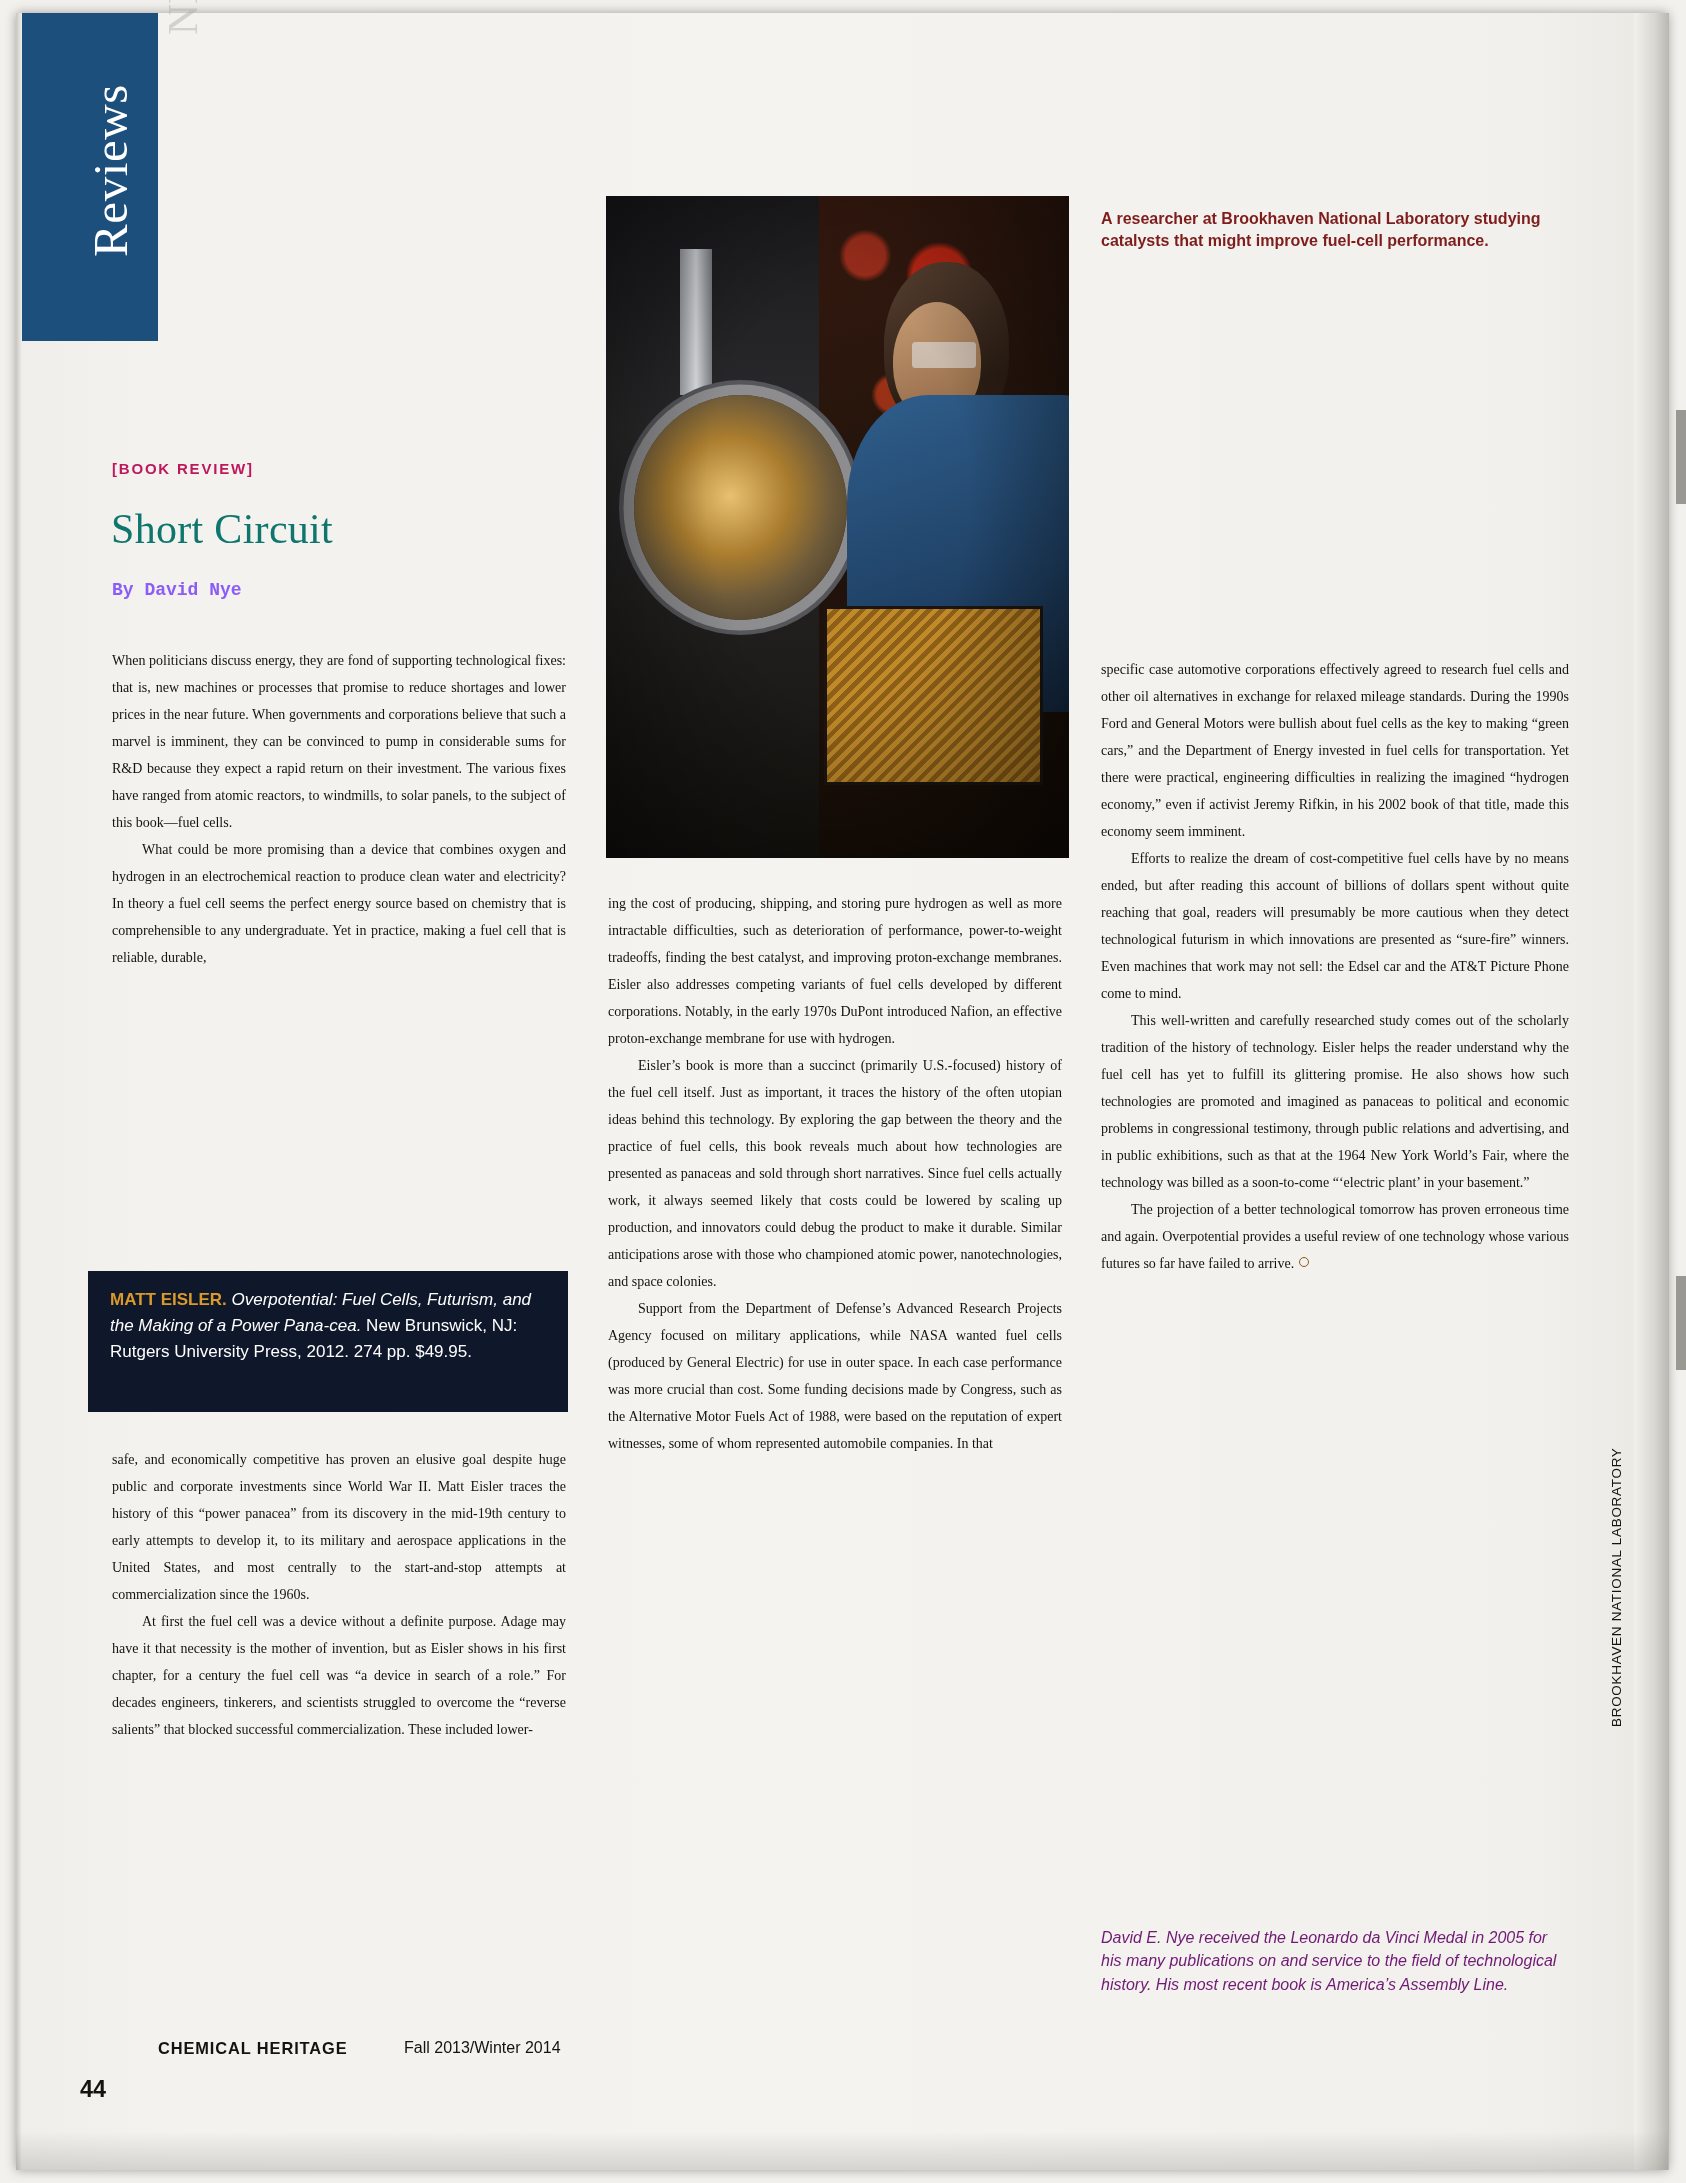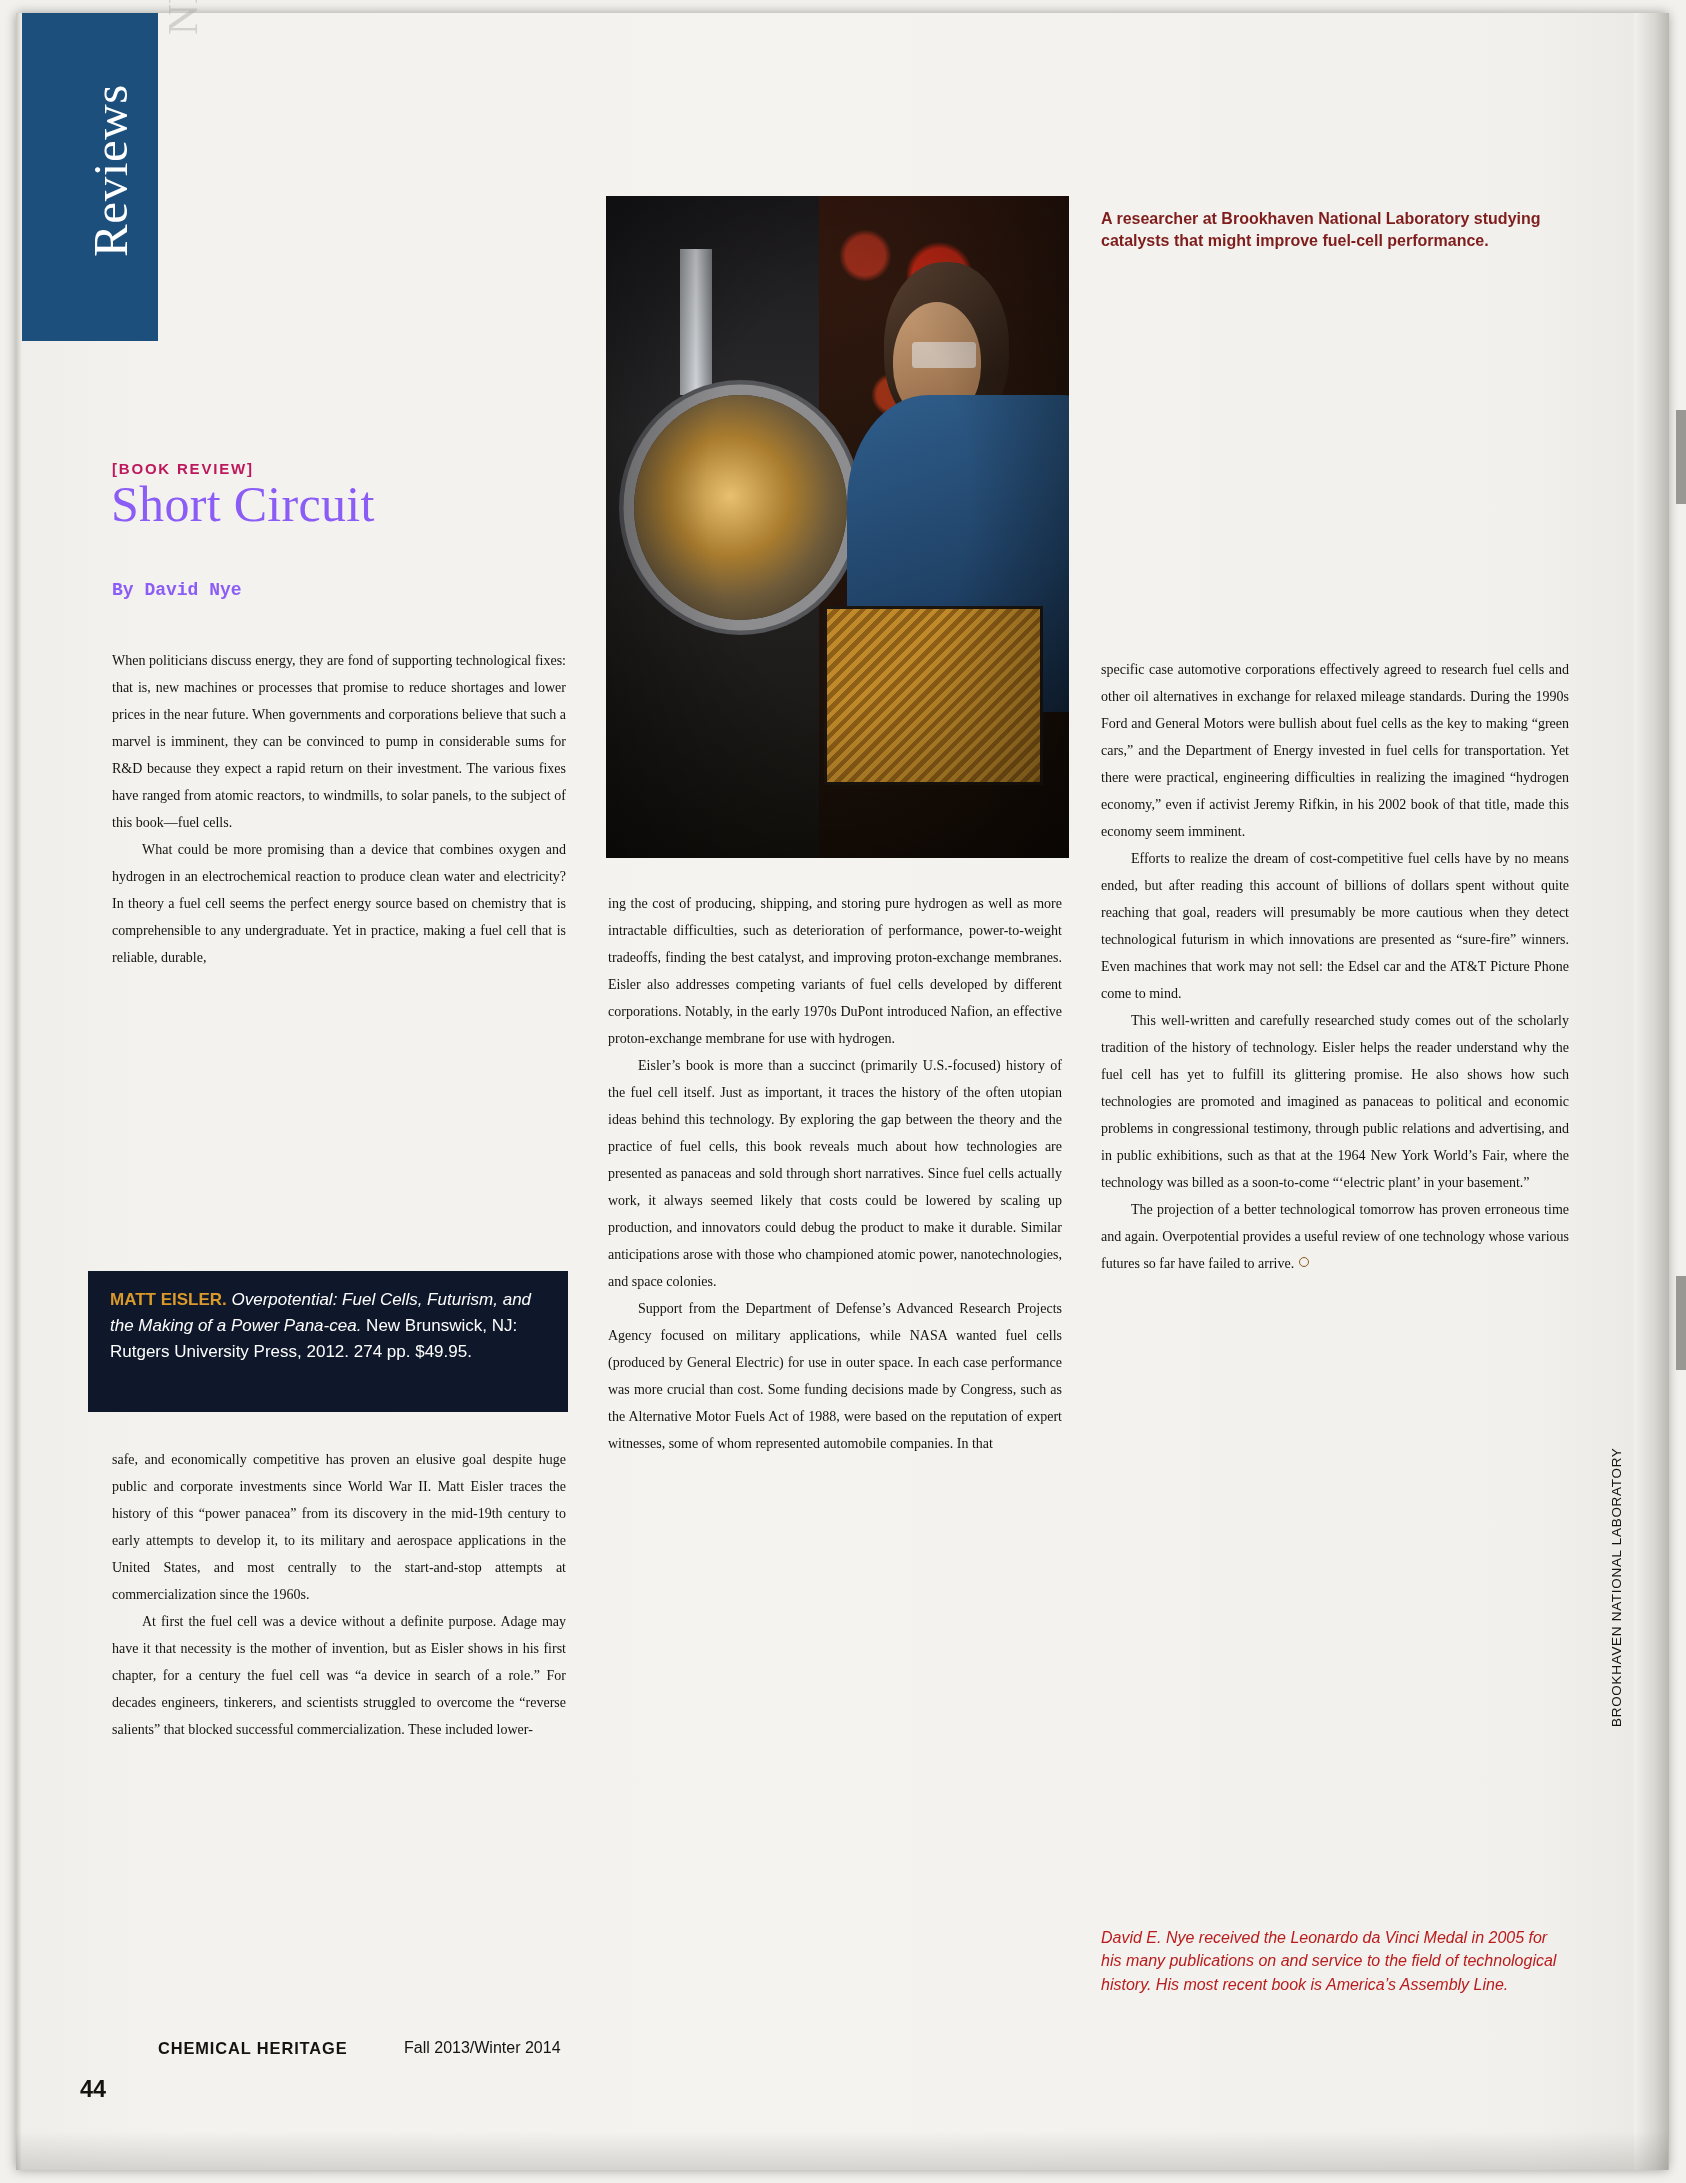--- a/index.html
+++ b/index.html
@@ -112,24 +112,24 @@
     font-family: "Liberation Sans", sans-serif;
     font-size: 15px;
     letter-spacing: 1.8px;
     color: #be185d;
     font-weight: bold;
     margin-top: 12px;
   }
   .headline {
     position: absolute;
     left: 111px;
-    top: 475px;
-    font-family: "Liberation Serif", serif;
-    font-size: 50px;
-    color: #8b5cf6;
+    top: 505px;
+    font-family: "Liberation Serif", serif;
+    font-size: 42px;
+    color: #0f766e;
     letter-spacing: 0.3px;
   }
   .byline {
     position: absolute;
     left: 112px;
     top: 580px;
     font-family: Liberation Mono, monospace;
     font-size: 18px;
     font-weight: bold;
     color: #8b5cf6;
@@ -273,21 +273,21 @@
   }
   .bionote {
     position: absolute;
     left: 1101px;
     top: 1926px;
     width: 463px;
     font-family: "Liberation Sans", sans-serif;
     font-style: italic;
     font-size: 16px;
     line-height: 23.4px;
-    color: #b91c1c;
+    color: #701a75;
   }
   .credit {
     position: absolute;
     left: 1609px;
     top: 1727px;
     width: 304px;
     transform: rotate(-90deg);
     transform-origin: left top;
     font-family: "Liberation Sans", sans-serif;
     font-size: 13.5px;

